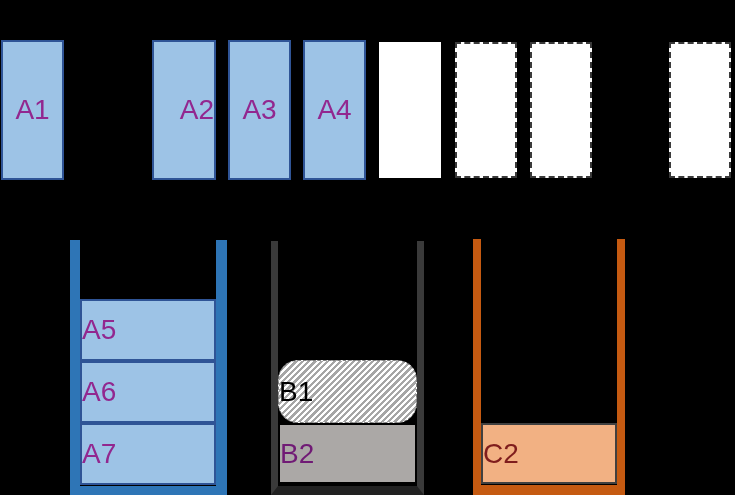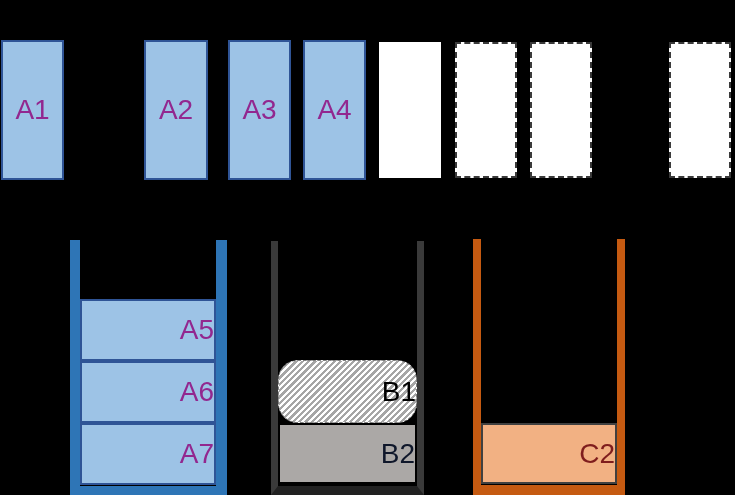--- a/index.html
+++ b/index.html
@@ -47,42 +47,42 @@
     border-left: 8px solid #C55A11;
     border-right: 8px solid #C55A11;
     border-bottom: 10px solid #C55A11;
   }
   
   .box {
     position: absolute;
     box-sizing: border-box;
     display: flex;
     align-items: center;
-    justify-content: flex-end;
+    justify-content: flex-start;
     font-size: 28px;
     line-height: 1;
   }
   .box.a { background: #9DC3E6; border: 2px solid #2F5496; color: #92278F; }
   .box.hatched {
     background: repeating-linear-gradient(135deg, #FFFFFF 0px, #FFFFFF 2.2px, #A6A6A6 2.2px, #A6A6A6 4.5px);
     border: 1px dashed #7F7F7F;
     color: #000;
   }
-  .box.gray   { background: #ABA8A6; border: 2px solid #000; color: #0f172a; }
+  .box.gray   { background: #ABA8A6; border: 2px solid #000; color: #701a75; }
   .box.peach  { background: #F2B183; border: 2px solid #404040; color: #7f1d1d; }
 </style>
 </head>
 <body>
 
 <div class="stage">
 
   <div class="slot blue" style="left:1px;   width:63px;">
     <span>A1</span>
   </div>
-  <div class="slot blue" style="left:144px; width:64px;">
+  <div class="slot blue" style="left:152px; width:64px;justify-content:flex-end;">
     <span>A2</span>
   </div>
   <div class="slot blue" style="left:228px; width:63px;">
     <span>A3</span>
   </div>
   <div class="slot blue" style="left:303px; width:63px;">
     <span>A4</span>
   </div>
   <div class="slot empty-solid" style="left:379px; width:62px;"></div>
   <div class="slot empty-dashed" style="left:455px; width:62px;"></div>

